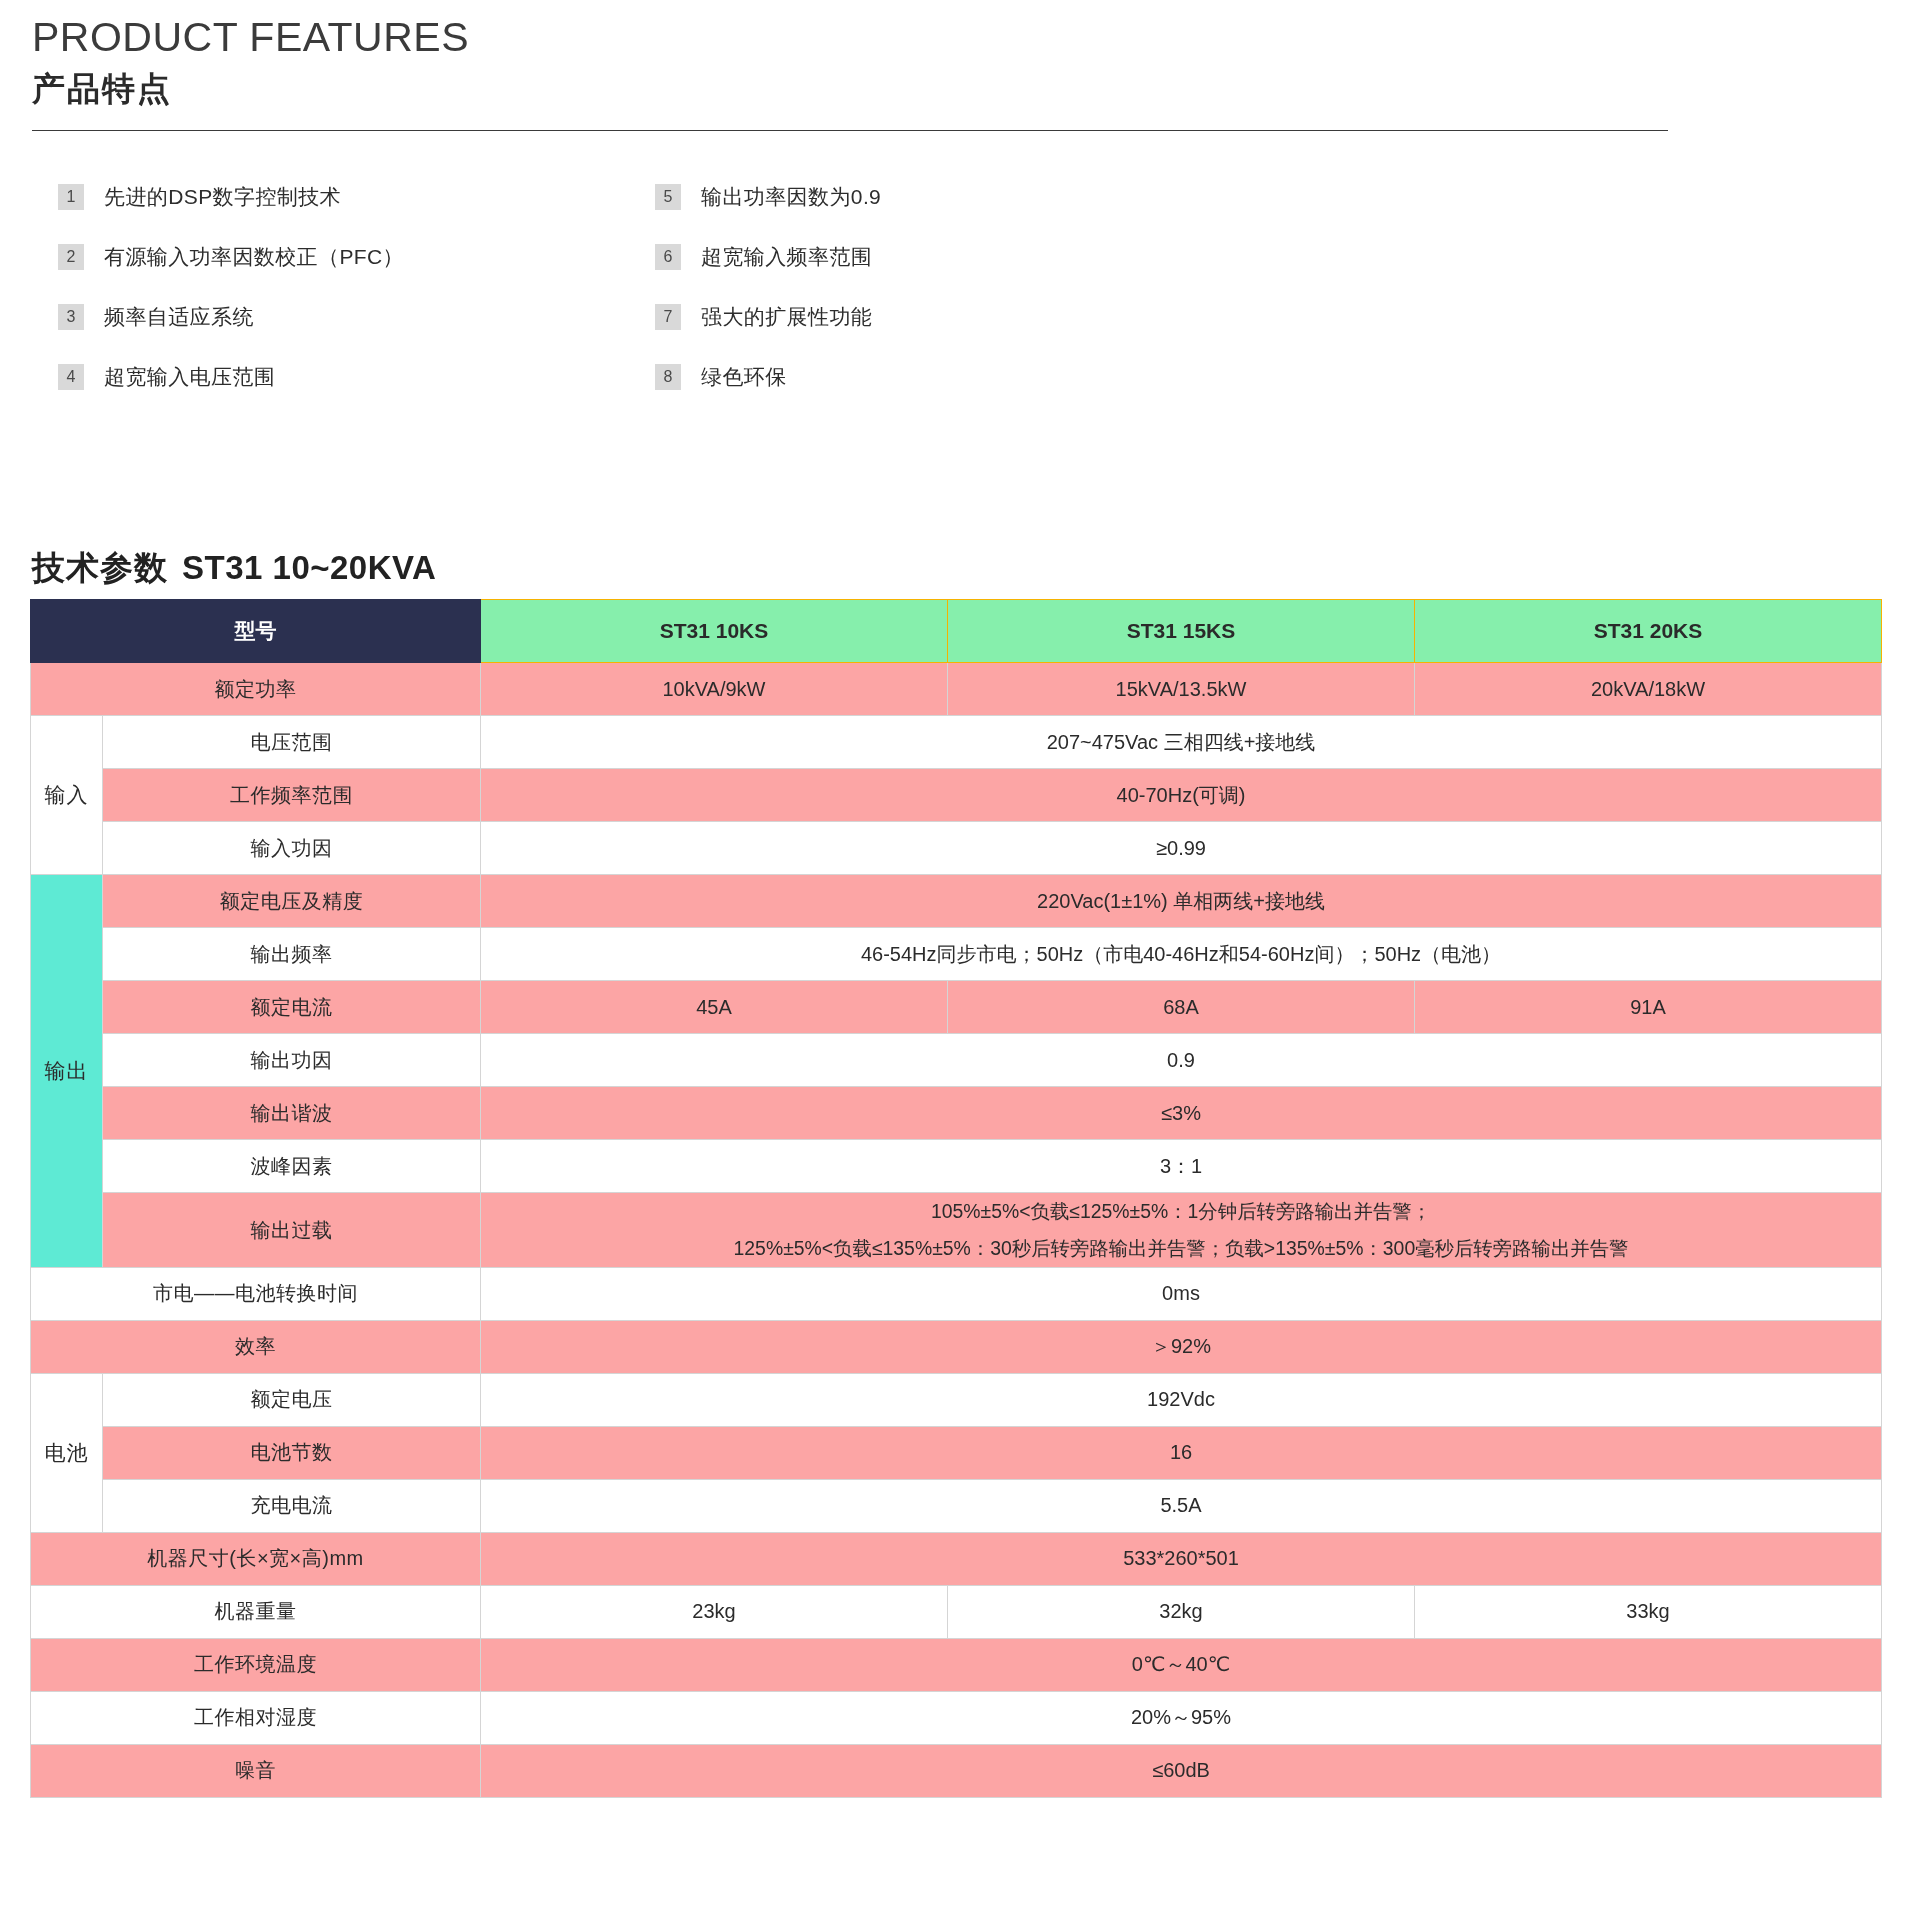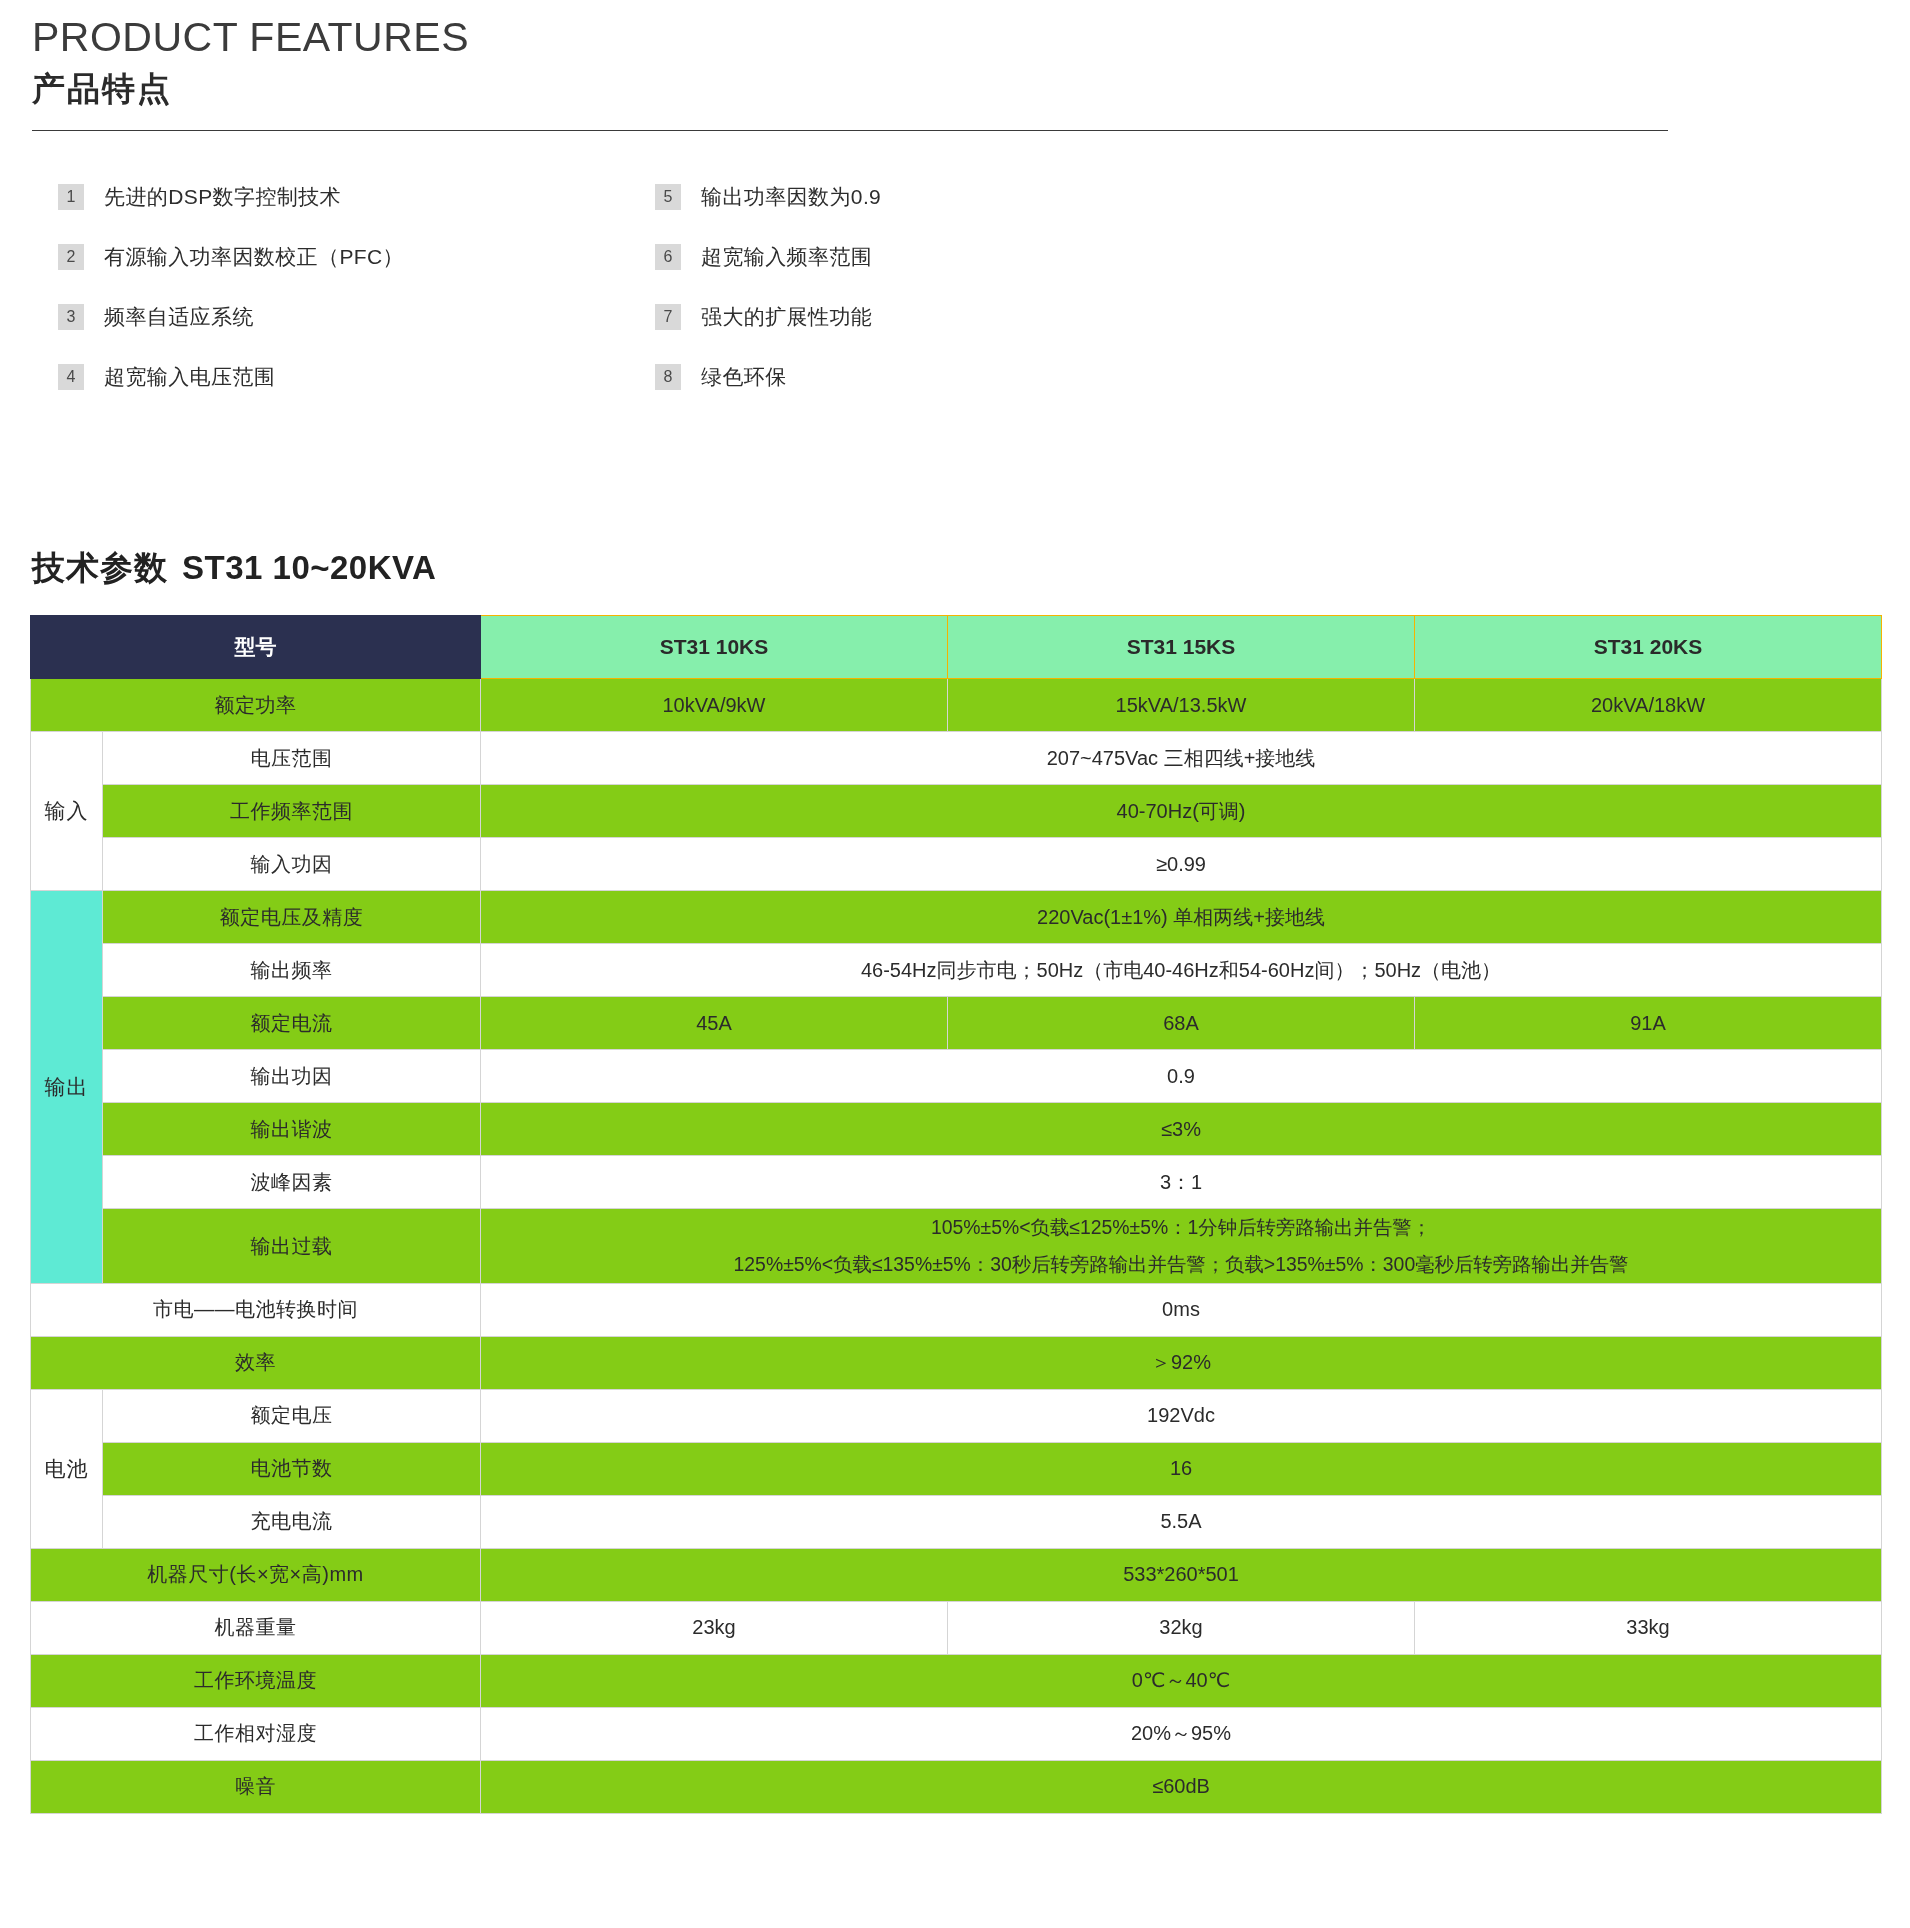--- a/index.html
+++ b/index.html
@@ -93,21 +93,21 @@
     letter-spacing: 1px;
   }
   .spec-title .model {
     margin-left: 14px;
     letter-spacing: 0.5px;
     text-align: right;
   }
 
   
   table.spec {
-    margin-top: 24px;
+    margin-top: 8px;
     width: 1851px;
     border-collapse: collapse;
     table-layout: fixed;
     font-size: 20px;
   }
   table.spec td, table.spec th {
     border: 1px solid #d5d5d5;
     padding: 0 6px;
     text-align: center;
     vertical-align: middle;
@@ -128,21 +128,21 @@
     border: 1px solid #2b3050;
   }
   thead th.head-val {
     background: #86efac;
     color: #2a2a2a;
     font-size: 21px;
     font-weight: 700;
     height: 62px;
     border: 1px solid #f5b301;
   }
-  tr.alt td { background: #84cc16; }
+  tr.alt td { background: #fca5a5; }
   tr.plain td { background: #ffffff; }
   td.group {
     background: #ffffff;
     font-size: 21px;
     letter-spacing: 1px;
   }
   tr.alt td.group { background: #5eead4; }
   td.label {
     font-size: 20px;
     letter-spacing: 0.5px;

